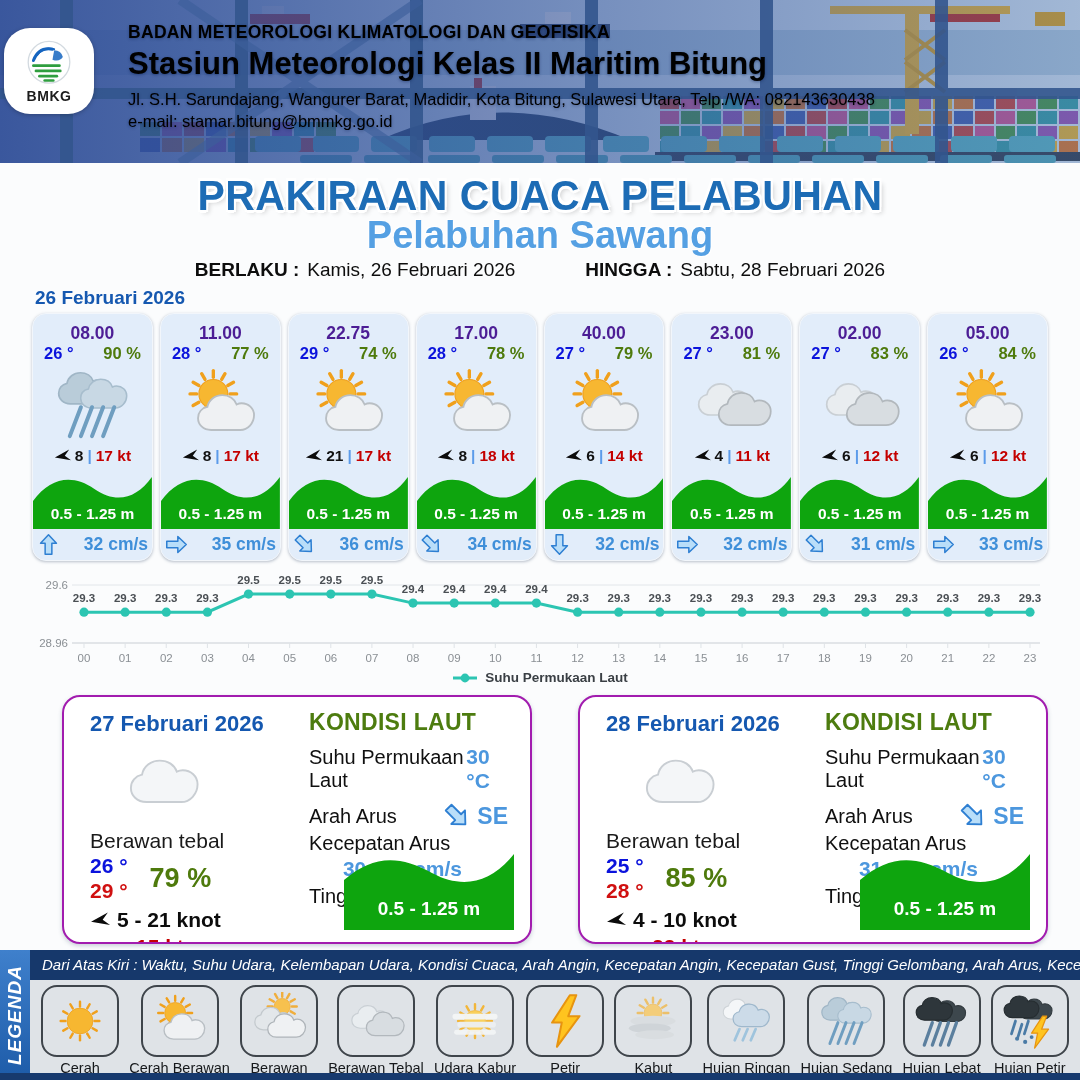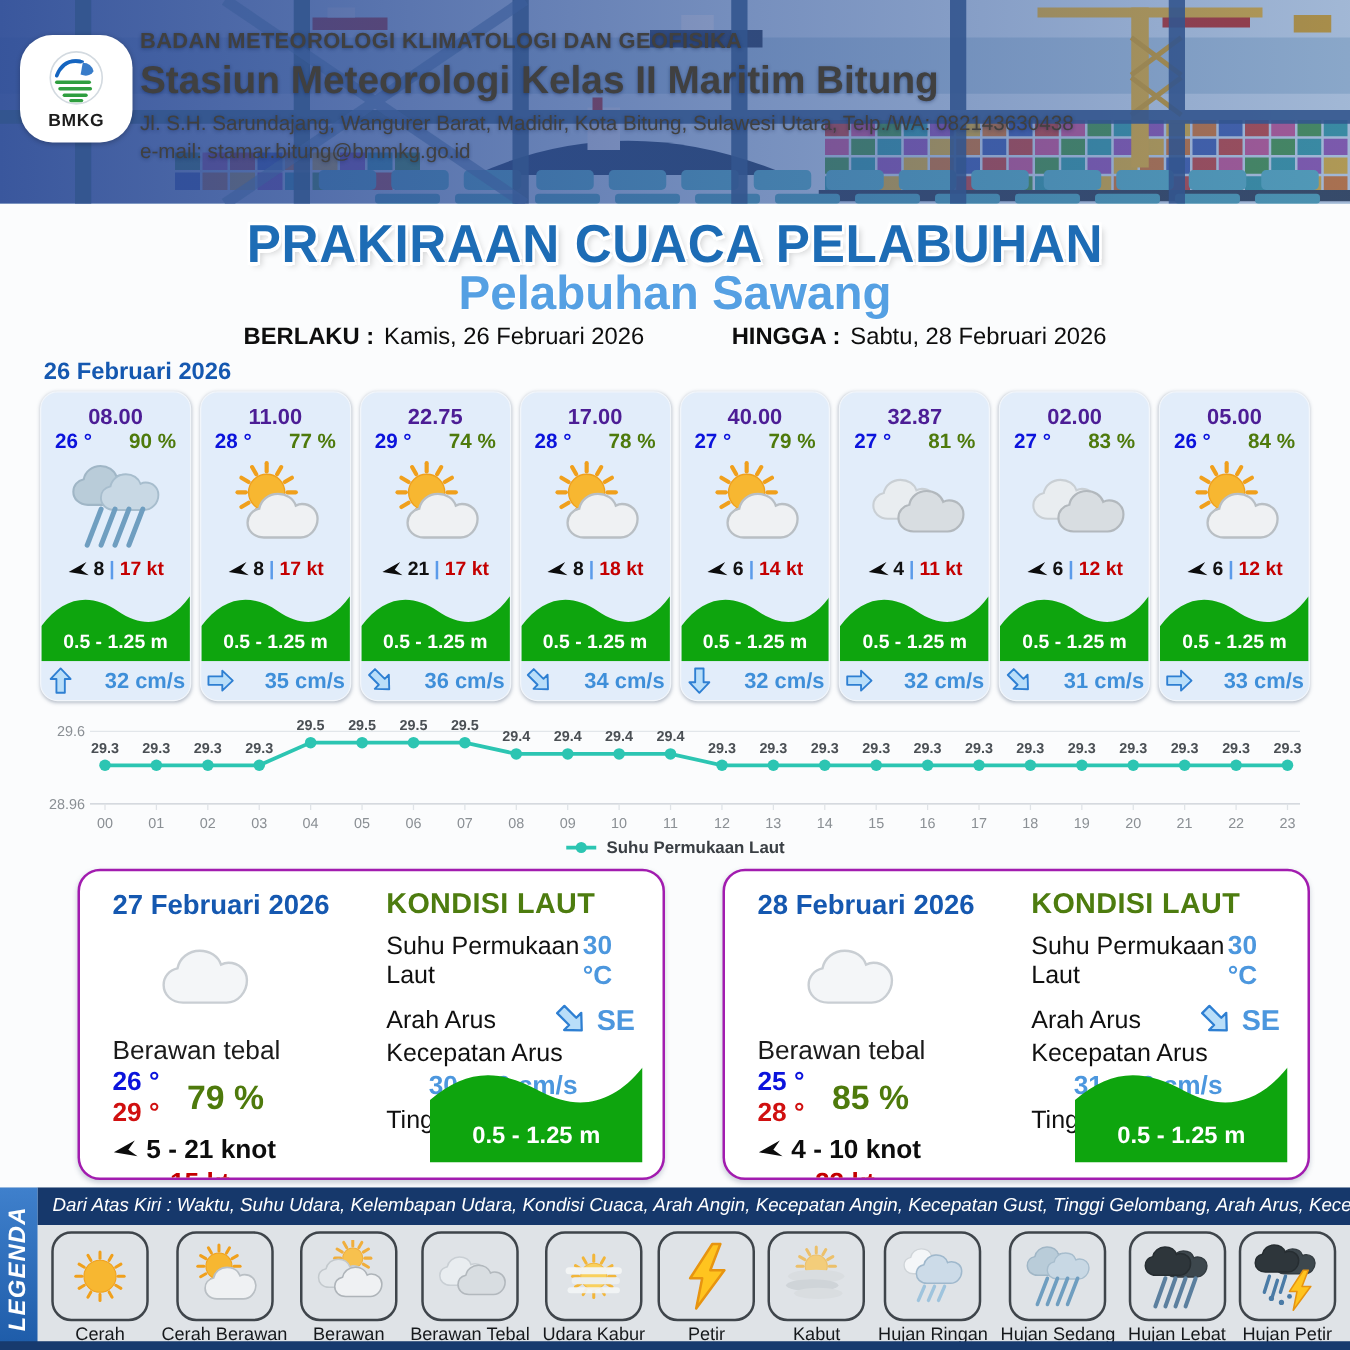--- a/index.html
+++ b/index.html
@@ -2,27 +2,27 @@
 <html><head>
 <meta charset="utf-8">
 <style>
   html,body{margin:0;padding:0;background:#e9ebee;}
   .poster{position:relative;width:1080px;height:1080px;background:#fbfcfd;overflow:hidden;
           font-family:"Liberation Sans",sans-serif;}
 
   
   .hero{position:relative;height:163px;overflow:hidden;background:#b9cfe0;}
   .hero-bg{position:absolute;left:0;top:0;width:1080px;height:163px;}
-  .hero-text{position:absolute;left:112px;top:22px;color:#404040;z-index:4;
+  .hero-text{position:absolute;left:128px;top:22px;color:#000000;z-index:4;
              text-shadow:0 1px 3px rgba(10,30,80,.45);}
   .hero-org{font-size:17.5px;font-weight:bold;letter-spacing:.3px;}
   .hero-station{font-size:31px;font-weight:bold;margin-top:3px;}
   .hero-addr{font-size:16.5px;margin-top:8px;}
   .hero-mail{font-size:16.5px;margin-top:3px;}
-  .logo-box{position:absolute;left:16px;top:28px;width:90px;height:86px;background:#fff;
+  .logo-box{position:absolute;left:4px;top:28px;width:90px;height:86px;background:#fff;
             border-radius:26px;z-index:5;display:flex;flex-direction:column;align-items:center;
             justify-content:center;box-shadow:0 1px 4px rgba(0,0,0,.25);}
   .logo-label{font-size:14px;font-weight:bold;color:#1c1c1c;letter-spacing:.5px;margin-top:-2px;}
 
   
   .title-wrap{text-align:center;padding-top:10px;}
   .main-title{font-size:41px;font-weight:800;color:#1d6cb5;letter-spacing:.5px;line-height:44px;
     text-shadow:-2px -2px 0 #fff,2px -2px 0 #fff,-2px 2px 0 #fff,2px 2px 0 #fff,
                 0 3px 0 #fff,3px 3px 5px rgba(0,0,0,.18);
     transform:scaleY(1.04);}
@@ -510,21 +510,21 @@
         <span>0.5 - 1.25 m</span>
       </div>
       <div class="c-foot">
         <svg viewBox="0 0 26 26" width="23" height="23" style="transform:rotate(180deg)">
             <path d="M13,2 L22,11.5 L16.8,11.5 L16.8,24 L9.2,24 L9.2,11.5 L4,11.5 Z" fill="#b9def9" stroke="#2e7fd2" stroke-width="1.7" stroke-linejoin="round"></path>
           </svg>
         <span>32 cm/s</span>
       </div>
     </div>
     <div class="fcard">
-      <div class="c-time">32.87</div>
+      <div class="c-time">23.00</div>
       <div class="c-th">
         <span class="c-temp">27 °</span>
         <span class="c-hum">81 %</span>
       </div>
       <div class="c-icon">
           <svg viewBox="0 0 72 72" width="80" height="80">
             <path d="M25,58 C12,58 4,49 4,39 C4,30 10,23 19,21 C21,10 31,2 43,2 C54,2 63,8 66,17 C68,16 71,15 74,15 C85,15 94,23 94,34 C94,47 84,58 72,58 Z" transform="translate(4,16) scale(0.5)" fill="#e9edf0" stroke="#c9cfd4" stroke-width="3"></path>
             <path d="M25,58 C12,58 4,49 4,39 C4,30 10,23 19,21 C21,10 31,2 43,2 C54,2 63,8 66,17 C68,16 71,15 74,15 C85,15 94,23 94,34 C94,47 84,58 72,58 Z" transform="translate(22,24) scale(0.52)" fill="#d8dde1" stroke="#b2b8bd" stroke-width="3"></path>
           </svg>
         </div>

